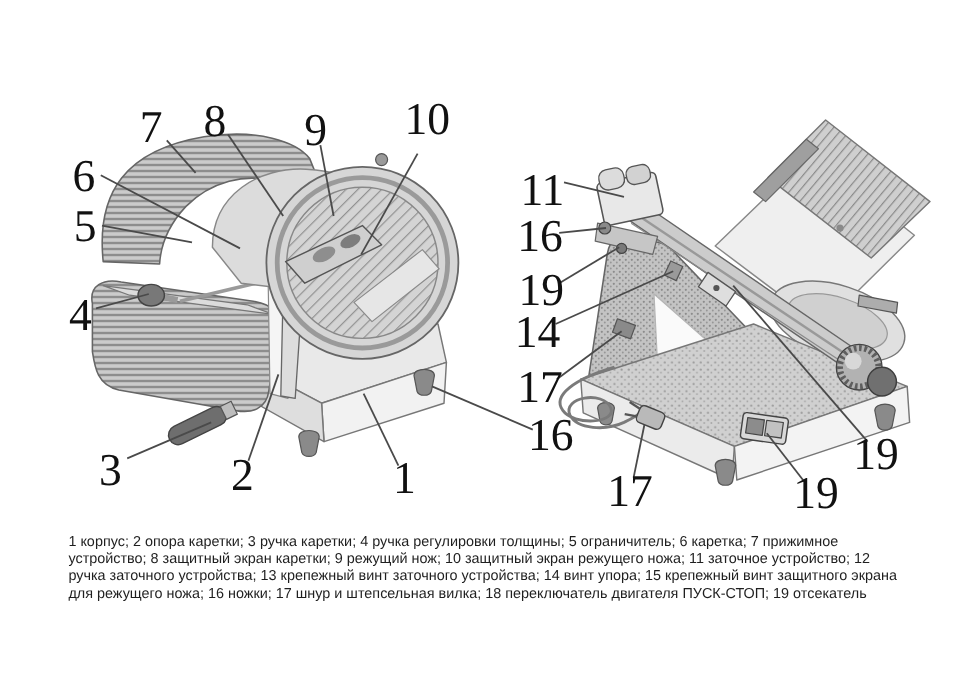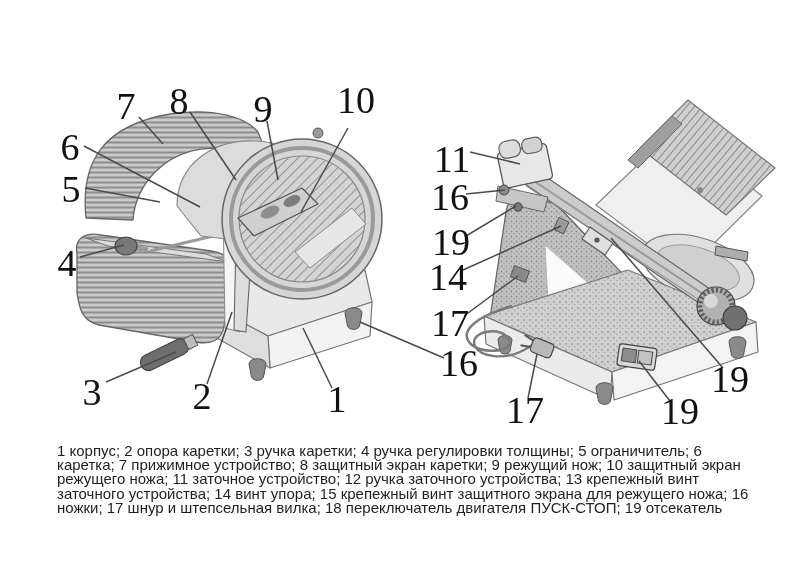--- a/index.html
+++ b/index.html
@@ -8,21 +8,21 @@
     overflow:hidden;font-family:"Liberation Sans",sans-serif;
   }
   .art{position:absolute;left:0;top:0;}
   .co{
     position:absolute;transform:translate(-50%,-50%);
     font-family:"Liberation Serif","DejaVu Serif",serif;
     font-size:38px;color:#111;line-height:1;white-space:nowrap;
   }
   .caption{
     position:absolute;left:57px;top:444px;width:697px;
-    font-size:15px;line-height:14.2px;color:#1f1f1f;
+    font-size:12px;line-height:14.2px;color:#1f1f1f;
     font-family:"Liberation Sans",sans-serif;
   }
 </style>
 </head>
 <body>
 
 <div class="stage">
 
   <svg class="art" width="800" height="566" viewBox="0 0 800 566">
     <defs>

